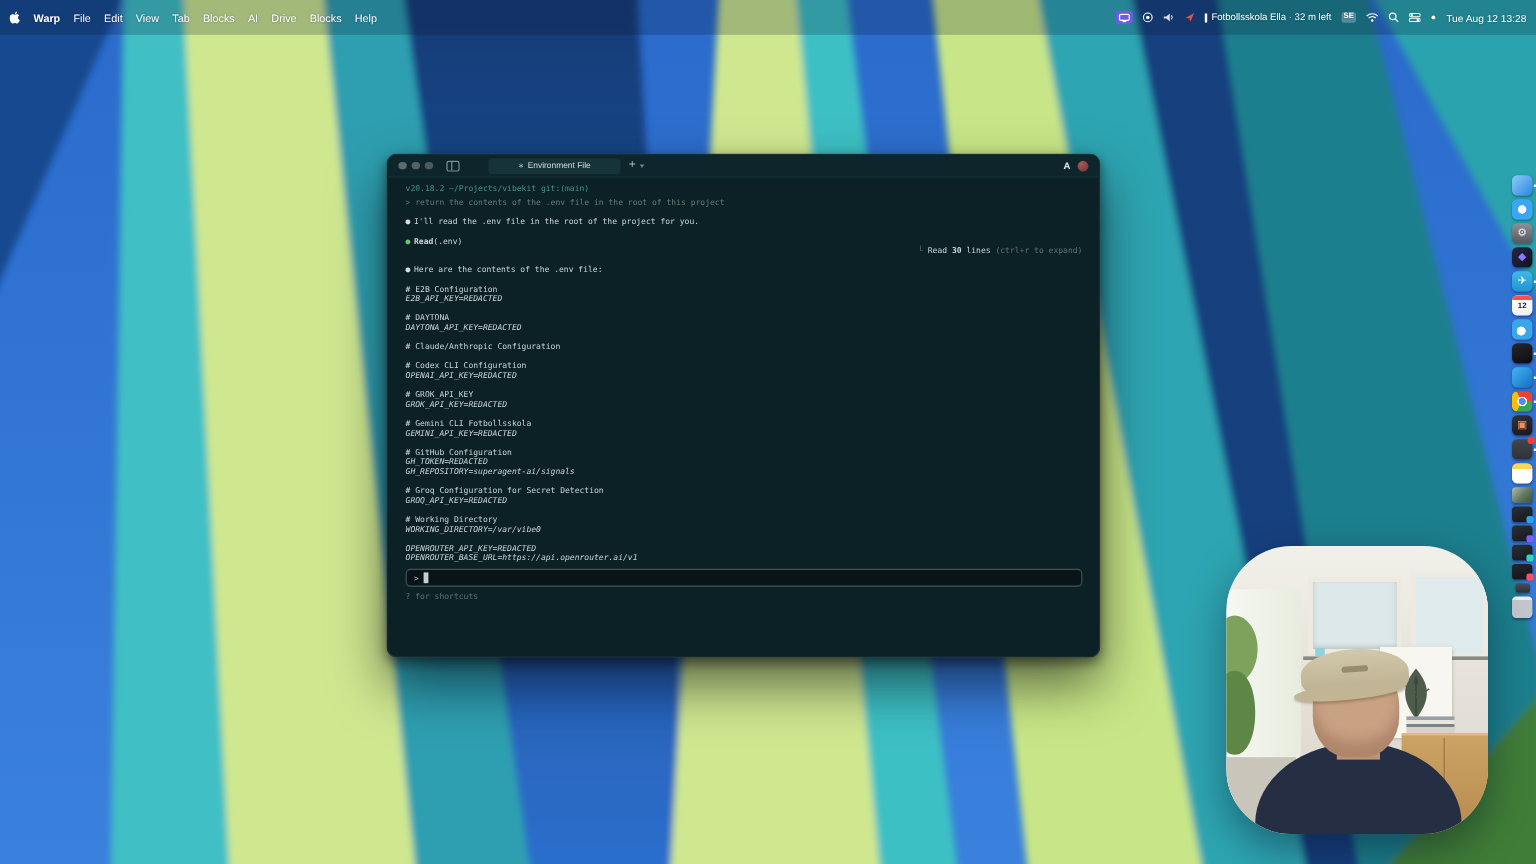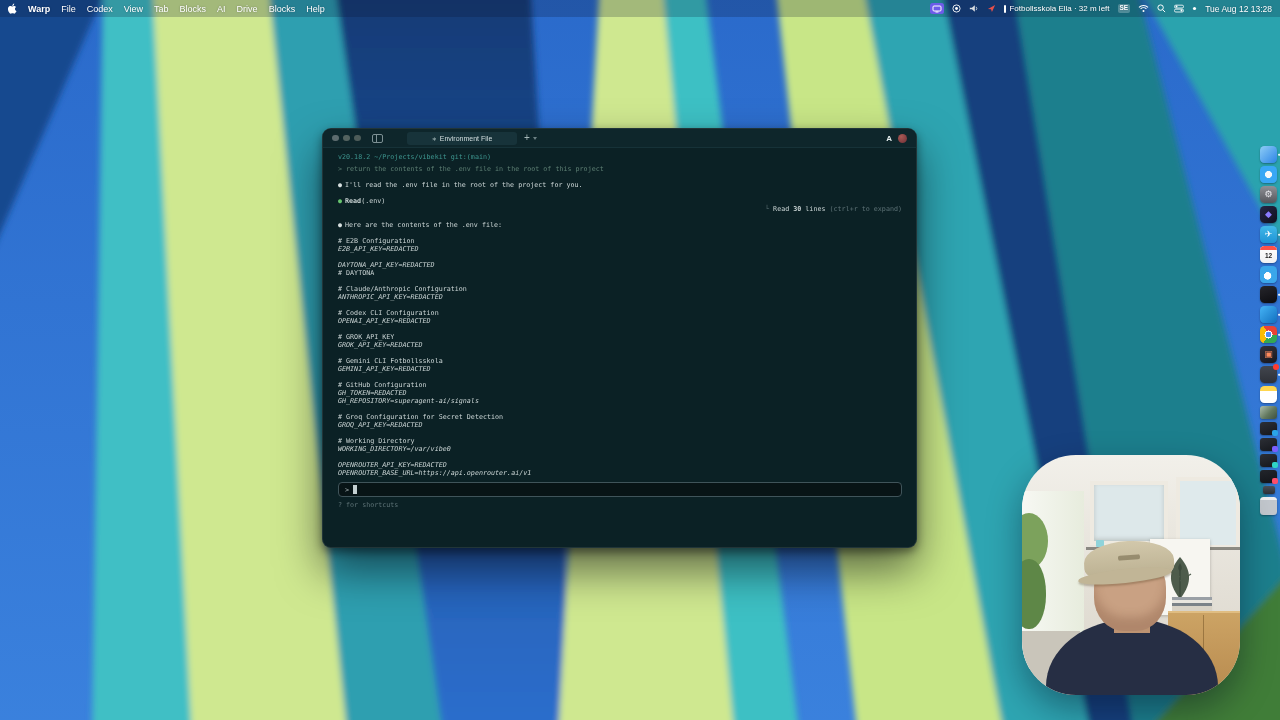--- a/index.html
+++ b/index.html
@@ -3,21 +3,21 @@
 <meta charset="utf-8">
 <style>
   * { margin:0; padding:0; box-sizing:border-box; }
   html,body { width:1280px; height:720px; overflow:hidden; background:#123; }
   body { position:relative; font-family:"Liberation Sans","DejaVu Sans",sans-serif; }
 
   
   #wallpaper { position:absolute; inset:0; }
 
   
-  #menubar { position:absolute; top:0; left:0; right:0; height:17px;
+  #menubar { position:absolute; top:0; left:0; right:0; height:29px;
     background:rgba(8,18,46,0.22); display:flex; align-items:center;
     padding:0 8px; color:#fff; font-size:9px; gap:11px;
     text-shadow:0 0 2px rgba(0,0,30,.35); }
   #menubar .menu-item { cursor:default; white-space:nowrap; }
   #menubar .menu-item.bold { font-weight:bold; }
   #menubar-right { margin-left:auto; display:flex; align-items:center; gap:8px; }
   .mb-icon { display:inline-flex; align-items:center; justify-content:center; height:11px; }
   .screen-share-wrap { background:#6d5ce8; border-radius:2.5px; width:14px; height:11px; }
   .se-box { background:rgba(255,255,255,.25); border-radius:2px; font-size:6.5px;
     font-weight:bold; padding:1px 2px; line-height:1; }
@@ -169,21 +169,21 @@
   <span class="mb-icon">
     <svg width="9" height="11" viewBox="0 0 14 17">
       <path fill="#fff" d="M10.8 9.1c0-2 1.6-2.9 1.7-3-1-1.4-2.4-1.6-2.9-1.6-1.2-.1-2.4.7-3 .7-.6 0-1.6-.7-2.6-.7C2.6 4.5 1.3 5.3.6 6.5c-1.4 2.4-.4 6 1 8 .7 1 1.5 2 2.6 2 1 0 1.4-.6 2.7-.6 1.2 0 1.6.6 2.7.6 1.1 0 1.8-1 2.5-2 .8-1.1 1.1-2.2 1.1-2.3-.1 0-2.3-.9-2.4-3.1z"></path>
       <path fill="#fff" d="M8.9 3.4c.5-.7.9-1.6.8-2.5-.8 0-1.7.5-2.2 1.2-.5.6-.9 1.5-.8 2.4.9.1 1.7-.4 2.2-1.1z"></path>
     </svg>
   </span>
   <span id="app-menus" style="display:flex;gap:11px;">
 
   <span class="menu-item bold"><span>Warp</span></span>
       <span class="menu-item"><span>File</span></span>
-      <span class="menu-item"><span>Codex</span></span>
+      <span class="menu-item"><span>Edit</span></span>
       <span class="menu-item"><span>View</span></span>
       <span class="menu-item"><span>Tab</span></span>
       <span class="menu-item"><span>Blocks</span></span>
       <span class="menu-item"><span>AI</span></span>
       <span class="menu-item"><span>Drive</span></span>
       <span class="menu-item"><span>Blocks</span></span>
       <span class="menu-item"><span>Help</span></span>
     </span>
 
   <span id="menubar-right">
@@ -274,25 +274,24 @@
     <div class="tline indent"><span class="muted">└</span><span> </span><span>Read</span><span> </span><span class="bold">30</span><span> </span><span>lines</span><span> </span><span class="muted">(ctrl+r to expand)</span></div>
     <div class="sp8"></div>
     <div class="tline"><span class="bullet-w">●</span><span>Here are the contents of the .env file:</span></div>
     <div class="sp8"></div>
 
     <div id="env-output">
 
     <div class="env-line comment"><span># E2B Configuration</span></div>
         <div class="env-line value"><span>E2B_API_KEY=REDACTED</span></div>
         <div class="env-line blank"><span></span></div>
+        <div class="env-line comment"><span># DAYTONA</span></div>
         <div class="env-line value"><span>DAYTONA_API_KEY=REDACTED</span></div>
-        <div class="env-line comment"><span># DAYTONA</span></div>
         <div class="env-line blank"><span></span></div>
         <div class="env-line comment"><span># Claude/Anthropic Configuration</span></div>
-        <div class="env-line value"><span>ANTHROPIC_API_KEY=REDACTED</span></div>
         <div class="env-line blank"><span></span></div>
         <div class="env-line comment"><span># Codex CLI Configuration</span></div>
         <div class="env-line value"><span>OPENAI_API_KEY=REDACTED</span></div>
         <div class="env-line blank"><span></span></div>
         <div class="env-line comment"><span># GROK_API_KEY</span></div>
         <div class="env-line value"><span>GROK_API_KEY=REDACTED</span></div>
         <div class="env-line blank"><span></span></div>
         <div class="env-line comment"><span># Gemini CLI Fotbollsskola</span></div>
         <div class="env-line value"><span>GEMINI_API_KEY=REDACTED</span></div>
         <div class="env-line blank"><span></span></div>

